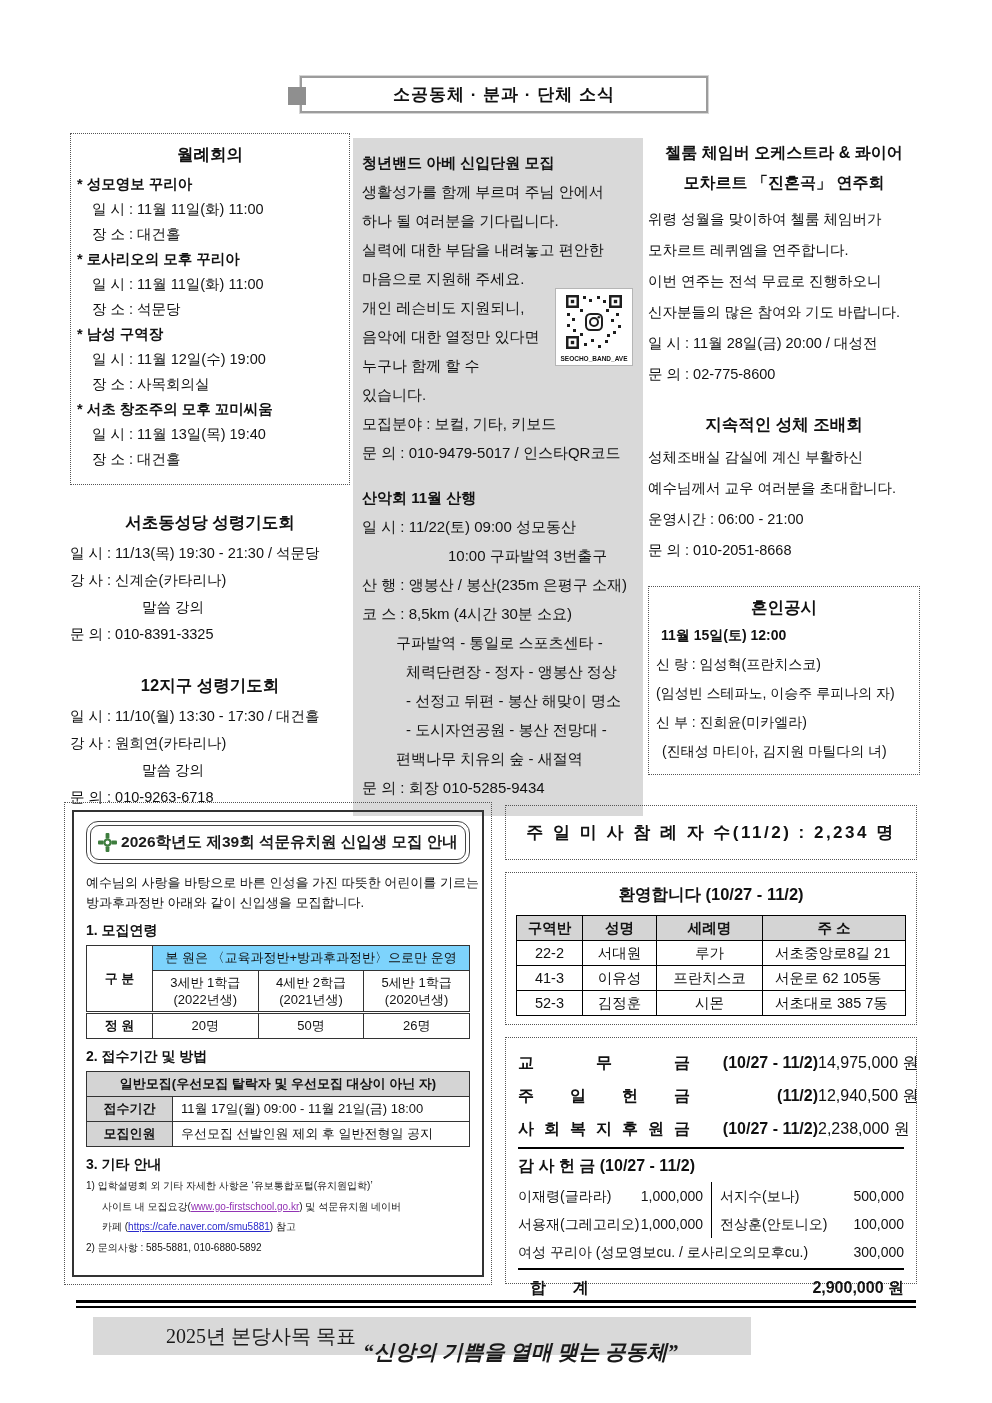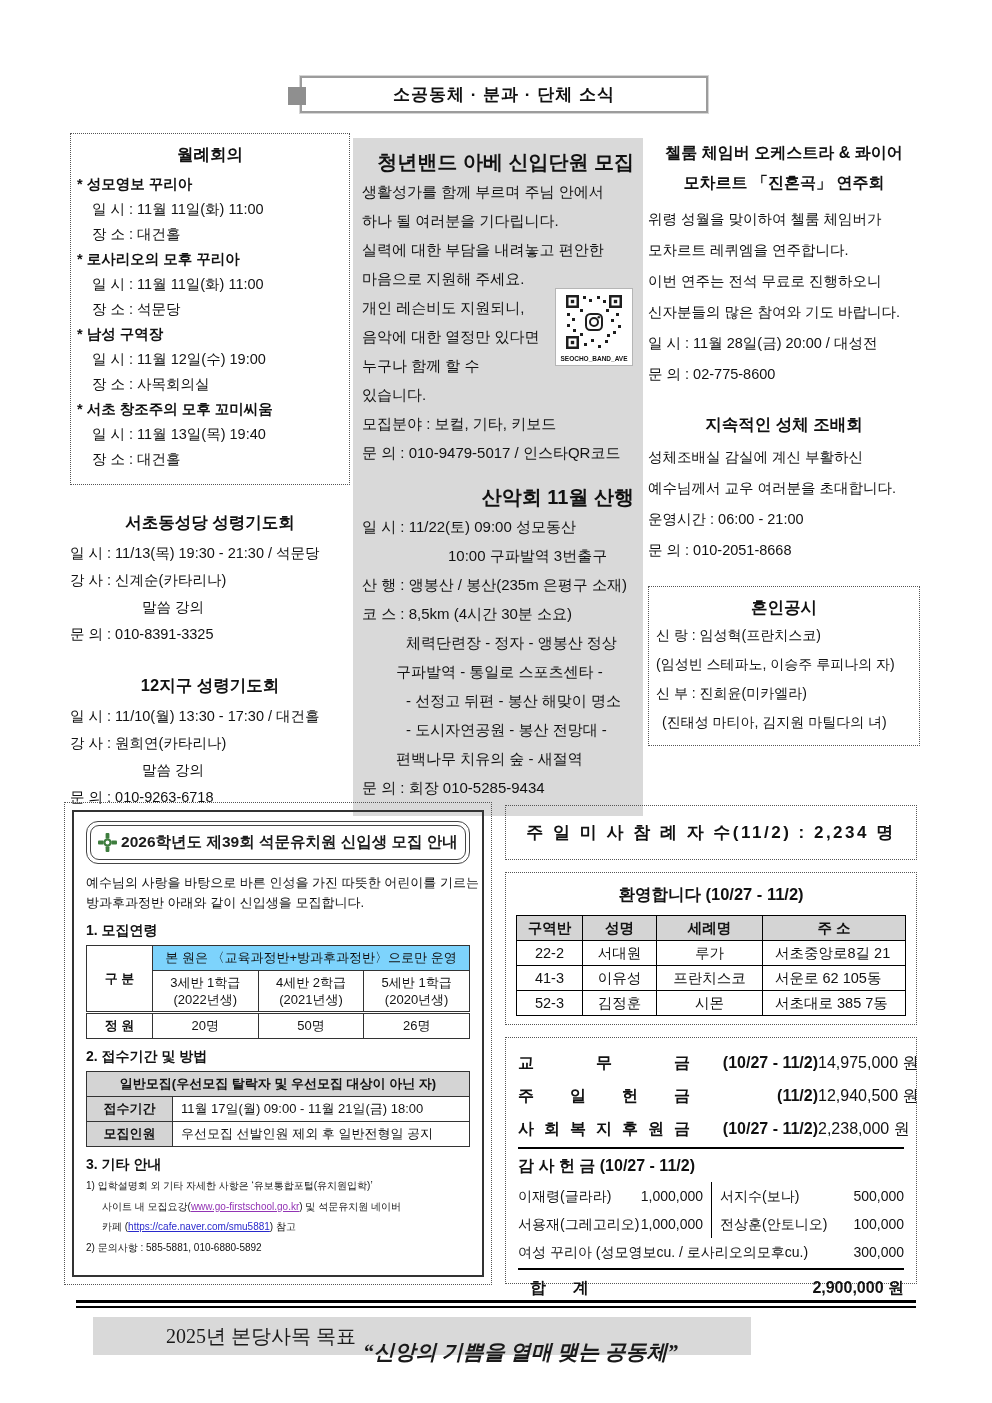--- a/index.html
+++ b/index.html
@@ -29,21 +29,21 @@
   .sec-title{ text-align:center; font-weight:bold; font-size:16.5px; margin-bottom:6px; white-space:nowrap; }
   .col-left .line{ line-height:27px; white-space:nowrap; }
   .line.lindent{ padding-left:72px; }
 
   
   .col-mid{
     position:absolute; left:353px; top:138px; width:290px; background:#d9d9d9;
     padding:10px 9px 14px; font-size:15px;
   }
   .col-mid .line{ line-height:29px; white-space:nowrap; }
-  .mid-title{ text-align:right; font-weight:bold; font-size:20px; line-height:29px; white-space:nowrap; }
+  .mid-title{ text-align:left; font-weight:bold; font-size:15px; line-height:29px; white-space:nowrap; }
   .hiking-title{ margin-top:16px; }
   .h-ind1{ padding-left:86px; }
   .h-ind2{ padding-left:34px; }
   .h-ind3{ padding-left:44px; }
   .qr{
     position:absolute; top:150px; right:10px; width:78px; background:#fff;
     border:1px solid #b5b5b5; text-align:center; padding:4px 2px 2px;
   }
   .qr-label{ font-size:6.5px; font-weight:bold; line-height:9px; letter-spacing:0; }
 
@@ -228,22 +228,22 @@
         </g>
       </svg>
       <div class="qr-label">SEOCHO_BAND_AVE</div>
     </div>
 
     <div class="mid-title hiking-title">산악회 11월 산행</div>
     <div class="line">일 시 : 11/22(토) 09:00 성모동산</div>
     <div class="line h-ind1">10:00 구파발역 3번출구</div>
     <div class="line">산 행 : 앵봉산 / 봉산(235m 은평구 소재)</div>
     <div class="line">코 스 : 8,5km (4시간 30분 소요)</div>
+    <div class="line h-ind2">구파발역 - 통일로 스포츠센타 -</div>
     <div class="line h-ind3">체력단련장 - 정자 - 앵봉산 정상</div>
-    <div class="line h-ind2">구파발역 - 통일로 스포츠센타 -</div>
     <div class="line h-ind3">- 선정고 뒤편 - 봉산 해맞이 명소</div>
     <div class="line h-ind3">- 도시자연공원 - 봉산 전망대 -</div>
     <div class="line h-ind2">편백나무 치유의 숲 - 새절역</div>
     <div class="line">문 의 : 회장  010-5285-9434</div>
   </div>
 
   <div class="col-right">
     <div>
       <div class="concert-title">첼룸 체임버 오케스트라 &amp; 콰이어</div>
       <div class="concert-title" style="margin-bottom:6px;">모차르트 「진혼곡」 연주회</div>
@@ -258,20 +258,21 @@
     <div class="adoration">
       <div class="sec-title">지속적인 성체 조배회</div>
       <div class="line">성체조배실 감실에 계신 부활하신</div>
       <div class="line">예수님께서 교우 여러분을 초대합니다.</div>
       <div class="line">운영시간 : 06:00 - 21:00</div>
       <div class="line">문 의 : 010-2051-8668</div>
     </div>
 
     <div class="marriage">
       <div class="box-title">혼인공시</div>
+      <div class="marriage-date">11월 15일(토) 12:00</div>
       <div class="line">신 랑 : 임성혁(프란치스코)</div>
       <div class="line">(임성빈 스테파노, 이승주 루피나의 자)</div>
       <div class="line">신 부 : 진희윤(미카엘라)</div>
       <div class="line" style="padding-left:6px;">(진태성 마티아, 김지원 마틸다의 녀)</div>
     </div>
   </div>
 
   <div class="kg-outer">
     <div class="kg-inner">
       <div class="kg-badge">

